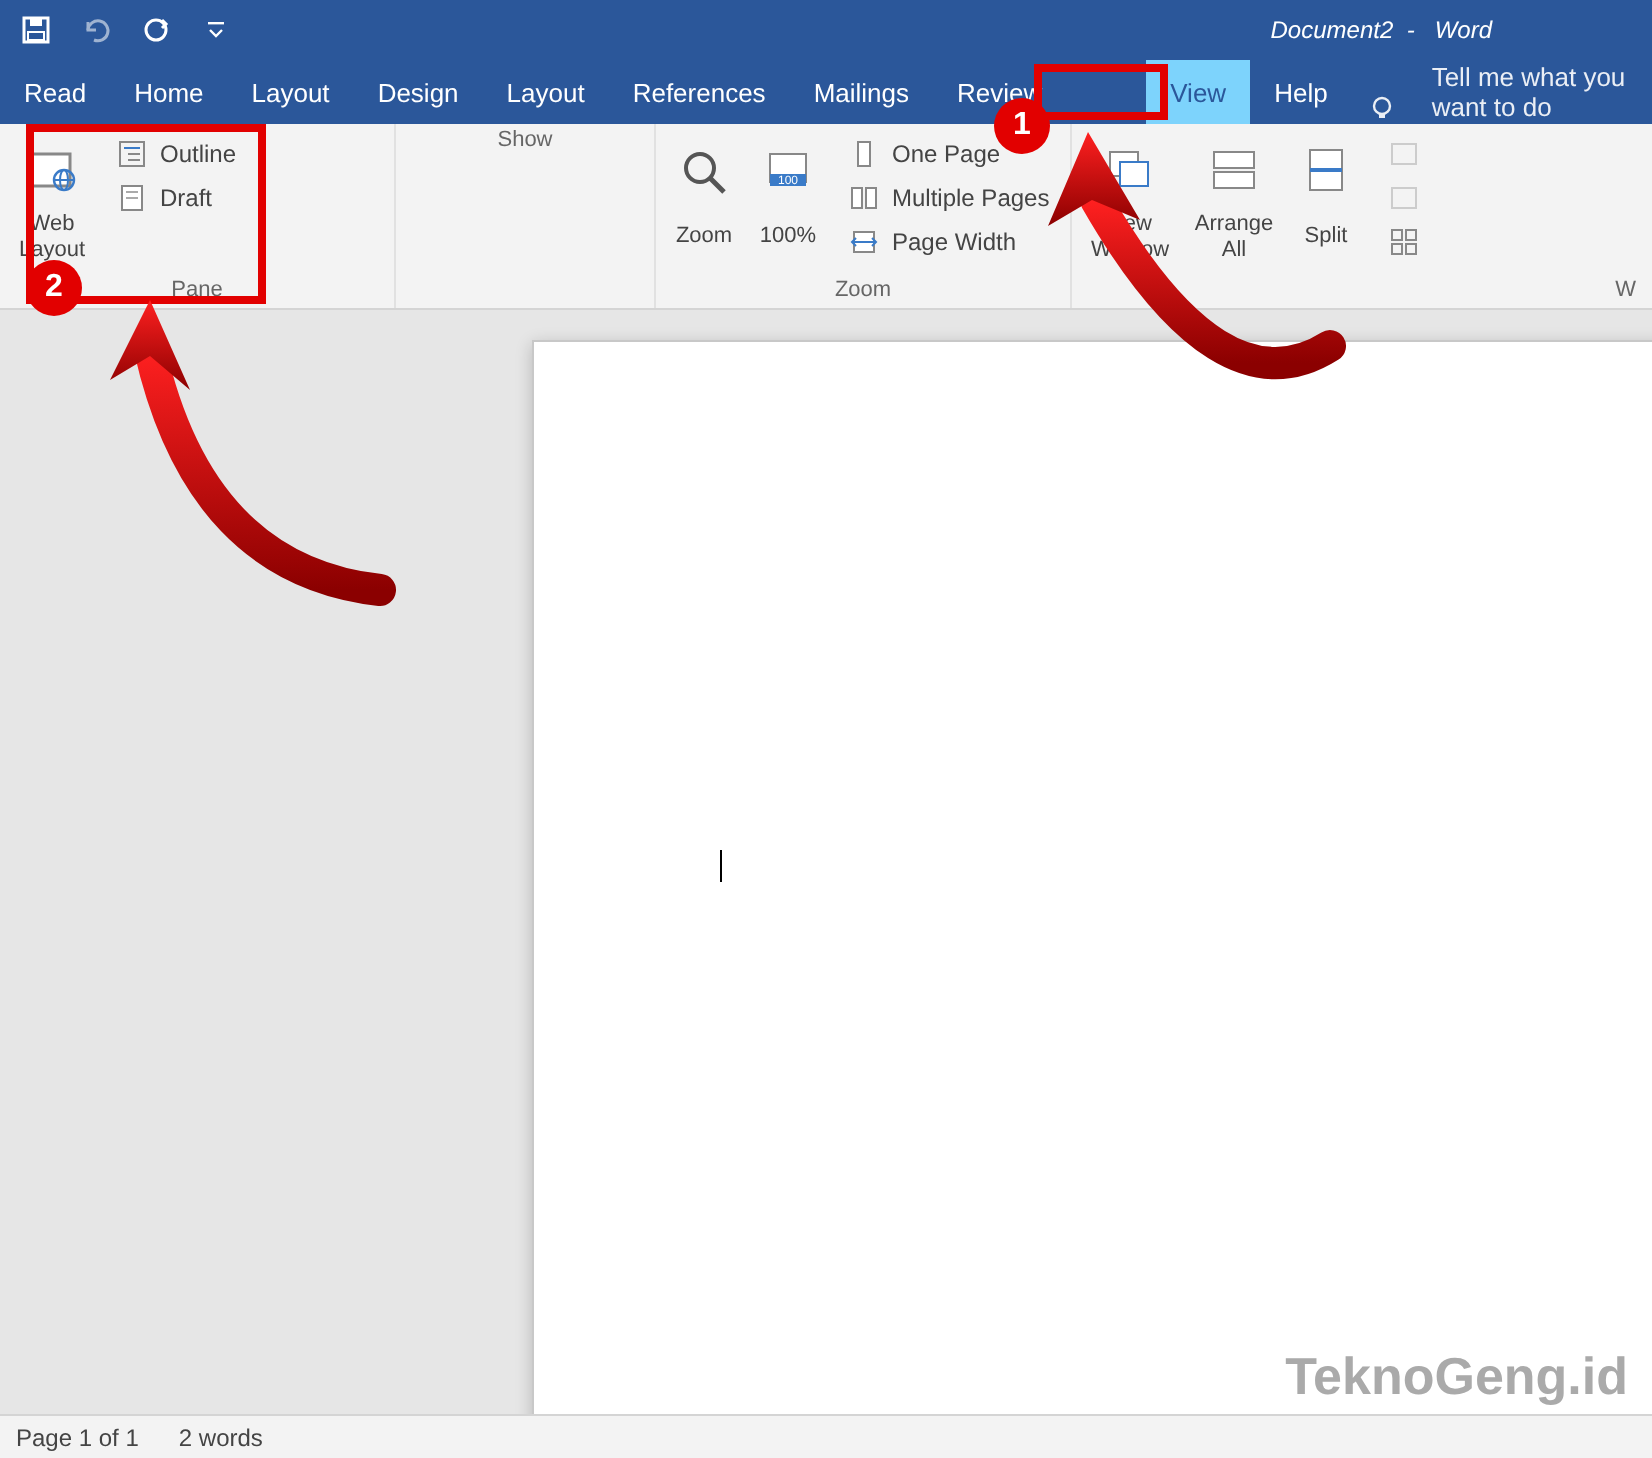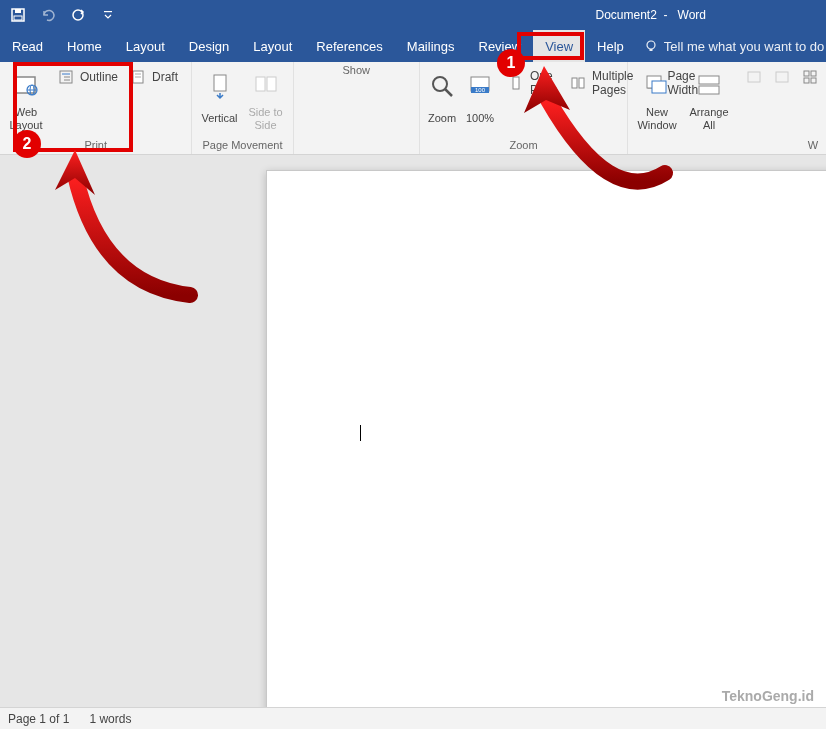--- a/index.html
+++ b/index.html
@@ -3,59 +3,59 @@
 <meta charset="utf-8">
 <style>
 * { box-sizing: border-box; margin: 0; padding: 0; font-family: "Segoe UI", Arial, sans-serif; }
 body { width: 826px; height: 729px; background: #fff; overflow: hidden; position: relative; }
 
 
 .titlebar { background: #2b579a; height: 30px; display: flex; align-items: center; color: #fff; font-size: 12px; position: relative; }
 .qa-toolbar { display: flex; align-items: center; gap: 14px; padding-left: 10px; }
 .qa-icon { width: 16px; height: 16px; display: inline-flex; align-items: center; justify-content: center; }
 .title-text { position: absolute; left: 50%; transform: translateX(-50%); white-space: nowrap; left: auto; right: 100px; transform: none; }
-.title-text { position: static; margin-left: auto; margin-right: 120px; }
+.title-text { position: static; margin-left: auto; margin-right: 80px; font-style: italic; }
 
 
 .menubar { background: #2b579a; height: 32px; display: flex; align-items: center; color: #fff; font-size: 13px; }
 .menu-tab { padding: 0 12px; height: 32px; display: flex; align-items: center; cursor: pointer; position: relative; }
-.menu-tab.active { background: #e5e5e5; color: #2b579a; }
-.tell-me { margin-left: 8px; opacity: 0.9; display: flex; align-items: center; gap: 6px; }
+.menu-tab.active { background: #7dd3fc; color: #2b579a; margin-left: 40px; }
+.tell-me { margin-left: 8px; opacity: 0.9; display: flex; align-items: flex-end; gap: 18px; }
 .lightbulb { width: 14px; height: 14px; }
 
 
 .ribbon { background: #f3f3f3; height: 93px; display: flex; border-bottom: 1px solid #d4d4d4; }
 .ribbon-group { display: flex; flex-direction: column; padding: 2px 4px 0 4px; position: relative; border-right: 1px solid #e1e1e1; }
 .ribbon-group-body { display: flex; align-items: flex-start; flex: 1; gap: 2px; }
 .ribbon-group-label { font-size: 11px; color: #666; text-align: center; padding-bottom: 3px; }
 
 .big-btn { display: flex; flex-direction: column; align-items: center; justify-content: flex-end; width: 44px; height: 70px; font-size: 11px; color: #444; text-align: center; line-height: 1.2; cursor: pointer; padding: 2px; }
 .big-btn.disabled { color: #aaa; }
 .big-btn-icon { width: 32px; height: 32px; margin-bottom: 4px; display: flex; align-items: center; justify-content: center; }
 .big-btn-label { min-height: 26px; display: flex; align-items: center; }
 
-.small-list { display: flex; flex-direction: row; gap: 4px; padding-top: 4px; }
+.small-list { display: flex; flex-direction: column; gap: 4px; padding-top: 4px; }
 .small-item { display: flex; align-items: center; gap: 6px; font-size: 12px; color: #444; cursor: pointer; padding: 1px 4px; }
 .checkbox { width: 13px; height: 13px; border: 1px solid #888; background: #fff; flex-shrink: 0; }
 .small-icon { width: 16px; height: 16px; flex-shrink: 0; }
 
 
 .doc-area { background: #e6e6e6; height: 552px; position: relative; overflow: hidden; }
 .page { position: absolute; left: 266px; top: 15px; width: 700px; height: 900px; background: #fff; box-shadow: 0 2px 8px rgba(0,0,0,0.2); border: 1px solid #c8c8c8; }
 .cursor { position: absolute; left: 360px; top: 270px; width: 1px; height: 16px; background: #000; }
 
 
 .statusbar { position: absolute; bottom: 0; left: 0; right: 0; height: 22px; background: #f3f3f3; border-top: 1px solid #d4d4d4; display: flex; align-items: center; font-size: 12px; color: #444; padding: 0 8px; gap: 20px; }
 
 
 .highlight-box { position: absolute; border: 4px solid #e20000; z-index: 50; pointer-events: none; }
 .marker { position: absolute; width: 28px; height: 28px; border-radius: 50%; background: #e20000; color: #fff; font-weight: bold; font-size: 16px; display: flex; align-items: center; justify-content: center; z-index: 55; pointer-events: none; }
 .arrow-svg { position: absolute; z-index: 52; pointer-events: none; }
 
-.watermark { position: absolute; right: 12px; bottom: 25px; font-size: 14px; font-weight: 800; color: #aaa; z-index: 40; font-family: Arial, sans-serif; }
+.watermark { position: absolute; right: 12px; bottom: 25px; font-size: 26px; font-weight: 800; color: #aaa; z-index: 40; font-family: Arial, sans-serif; }
 
 svg { display: block; }
 </style>
 </head>
 <body>
 
 <div class="titlebar">
   <div class="qa-toolbar">
     <span class="qa-icon">
       <svg width="16" height="16" viewBox="0 0 16 16">
@@ -144,46 +144,23 @@
             <svg width="16" height="16" viewBox="0 0 16 16">
                 <rect x="3" y="2" width="10" height="12" fill="#fff" stroke="#888"></rect>
                 <line x1="5" y1="5" x2="11" y2="5" stroke="#aaa"></line>
                 <line x1="5" y1="8" x2="11" y2="8" stroke="#aaa"></line>
               </svg>
           </span>
           <span>Draft</span>
         </div>
       </div>
     </div>
-    <div class="ribbon-group-label">Print</div>
-  </div>
-
-  <div class="ribbon-group" style="width:104px">
-    <div class="ribbon-group-body" style="justify-content:center">
-      <div class="big-btn">
-        <div class="big-btn-icon">
-          <svg width="24" height="28" viewBox="0 0 24 28">
-              <rect x="6" y="3" width="12" height="16" fill="#fff" stroke="#888"></rect>
-              <path d="M12 21 L12 26 M9 23 L12 26 L15 23" fill="none" stroke="#3a7bc8" stroke-width="1.5"></path>
-            </svg>
-        </div>
-        <div class="big-btn-label">Vertical</div>
-      </div>
-      <div class="big-btn disabled">
-        <div class="big-btn-icon">
-          <svg width="28" height="24" viewBox="0 0 28 24">
-              <rect x="4" y="3" width="9" height="14" fill="#fff" stroke="#ccc"></rect>
-              <rect x="15" y="3" width="9" height="14" fill="#fff" stroke="#ccc"></rect>
-            </svg>
-        </div>
-        <div class="big-btn-label">Side to Side</div>
-      </div>
-    </div>
-    <div class="ribbon-group-label">Page Movement</div>
-  </div>
+    <div class="ribbon-group-label">Pane</div>
+  </div>
+
 
   <div class="ribbon-group" style="width:130px">
     <div class="ribbon-group-label">Show</div>
   </div>
 
   <div class="ribbon-group" style="width:208px">
     <div class="ribbon-group-body">
       <div class="big-btn" style="width:40px">
         <div class="big-btn-icon">
           <svg width="28" height="28" viewBox="0 0 28 28">
@@ -247,20 +224,29 @@
         <div class="big-btn-label">New Window</div>
       </div>
       <div class="big-btn" style="width:50px">
         <div class="big-btn-icon">
           <svg width="28" height="28" viewBox="0 0 28 28">
               <rect x="4" y="4" width="20" height="8" fill="#fff" stroke="#888"></rect>
               <rect x="4" y="14" width="20" height="8" fill="#fff" stroke="#888"></rect>
             </svg>
         </div>
         <div class="big-btn-label">Arrange All</div>
+      </div>
+      <div class="big-btn" style="width:38px">
+        <div class="big-btn-icon">
+          <svg width="24" height="28" viewBox="0 0 24 28">
+              <rect x="4" y="3" width="16" height="20" fill="#fff" stroke="#888"></rect>
+              <line x1="4" y1="13" x2="20" y2="13" stroke="#3a7bc8" stroke-width="2"></line>
+            </svg>
+        </div>
+        <div class="big-btn-label">Split</div>
       </div>
       <div class="small-list" style="padding-left:6px">
         <div class="small-item">
             <span class="small-icon">
               <svg width="16" height="16" viewBox="0 0 16 16">
                 <rect x="2" y="3" width="12" height="10" fill="none" stroke="#ccc"></rect>
               </svg>
             </span>
           </div>
         <div class="small-item">
@@ -286,21 +272,21 @@
   </div>
 </div>
 
 <div class="doc-area">
   <div class="page"></div>
   <div class="cursor"></div>
 </div>
 
 <div class="statusbar">
   <span>Page 1 of 1</span>
-  <span>1 words</span>
+  <span>2 words</span>
 </div>
 
 <div class="highlight-box" style="left:517px;top:32px;width:67px;height:28px"></div>
 <div class="highlight-box" style="left:13px;top:62px;width:120px;height:90px"></div>
 <div class="marker" style="left:497px;top:49px">1</div>
 <div class="marker" style="left:13px;top:130px">2</div>
 
 <svg class="arrow-svg" style="left:40px;top:140px" width="170" height="170" viewBox="0 0 170 170">
   <defs>
       <linearGradient id="ag1" x1="0" y1="0" x2="0" y2="1">

